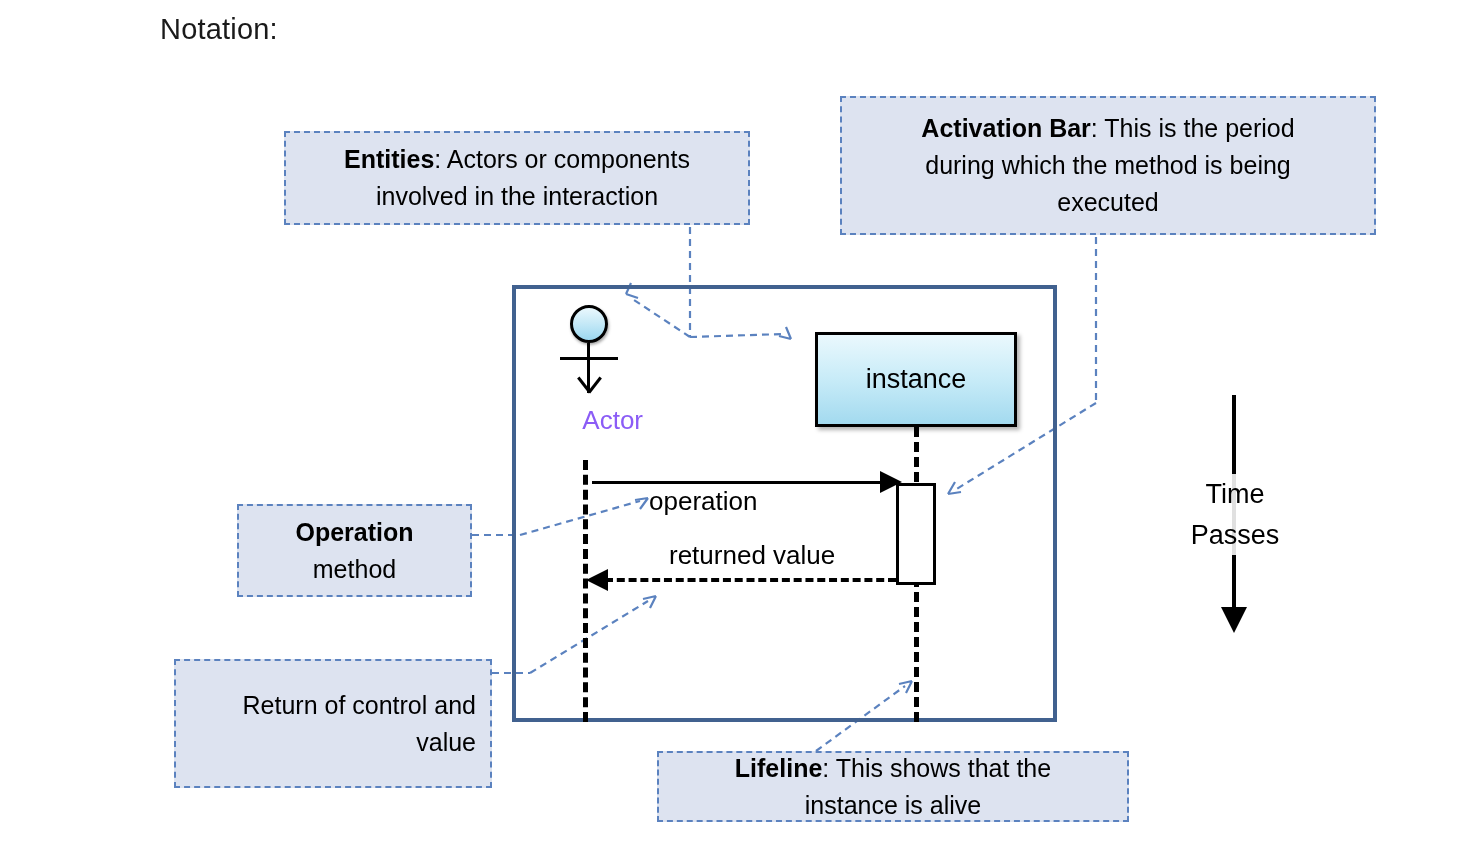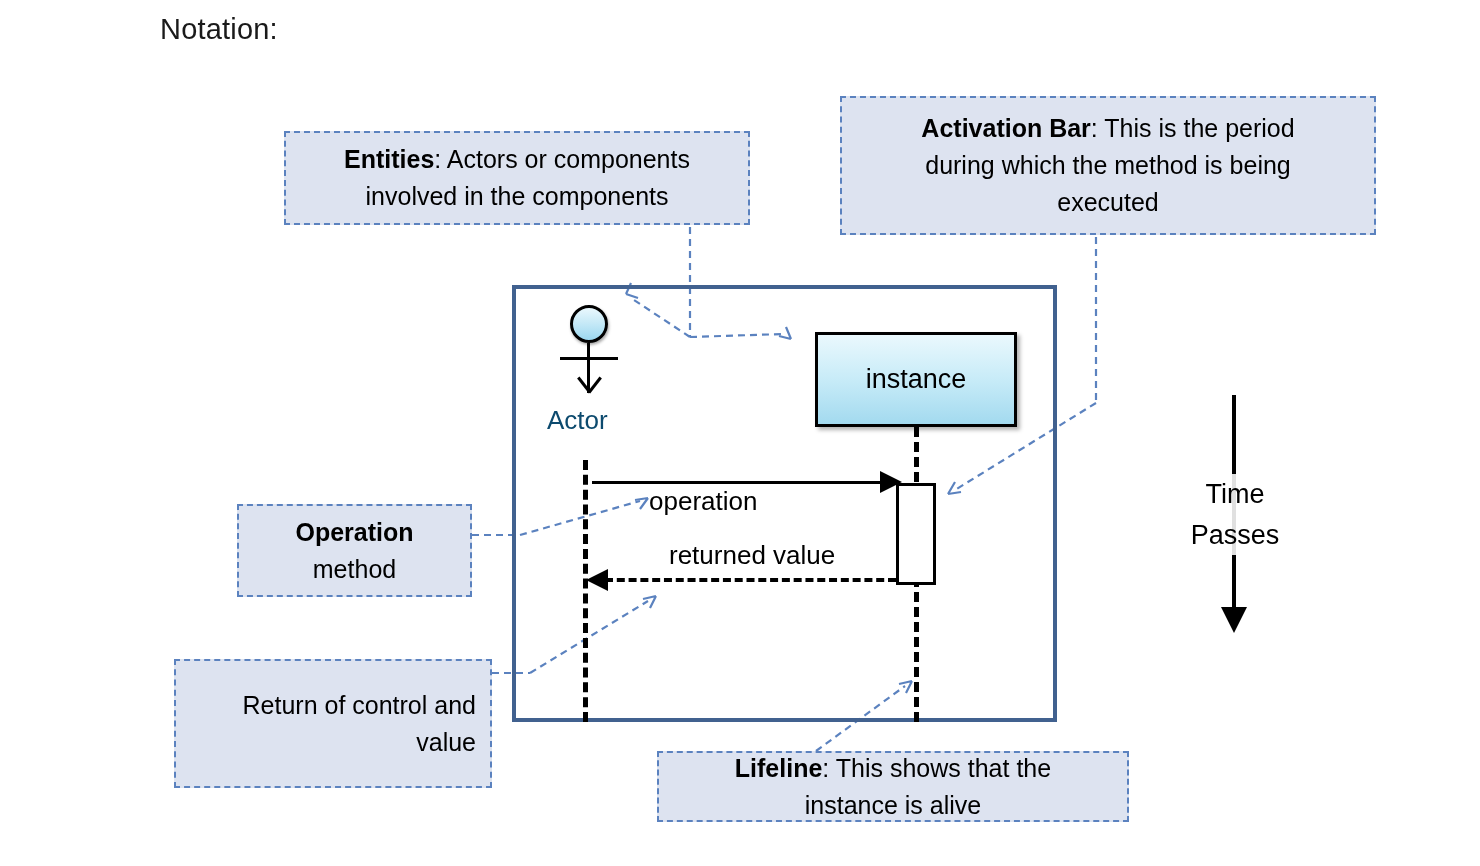--- a/index.html
+++ b/index.html
@@ -128,23 +128,23 @@
     left: 36px; top: 86px;
     width: 19px; height: 0;
     border-top: 3px solid #000000;
     transform-origin: left center;
     transform: rotate(-52deg);
   }
   #actor-label {
     position: absolute;
     left: -6px; top: 100px;
     width: 96px;
-    text-align: left;
+    text-align: right;
     font-size: 26px;
-    color: #0c4a6e;
+    color: #8b5cf6;
   }
 
   
   #actor-lifeline {
     position: absolute;
     left: 583px; top: 460px;
     width: 0; height: 262px;
     border-left: 5px dashed #000000;
   }
 
@@ -299,21 +299,21 @@
   <g stroke="#5b82bf" stroke-width="2.2" fill="none" stroke-dasharray="7,5">
     <path d="M 816 751 L 905 686"></path>
   </g>
   <g stroke="#5b82bf" stroke-width="2.2" fill="none">
     <path d="M 912 681 L 899 684 M 912 681 L 906 693"></path>
   </g>
 </svg>
 
 <div class="callout center" id="callout-entities">
   <span class="line"><b>Entities</b><span>:  Actors or components</span></span>
-  <span class="line">involved in the components</span>
+  <span class="line">involved in the interaction</span>
 </div>
 
 <div class="callout center" id="callout-activation">
   <span class="line"><b>Activation Bar</b><span>: This is the period</span></span>
   <span class="line">during which the method is being</span>
   <span class="line">executed</span>
 </div>
 
 <div class="callout center" id="callout-operation">
   <span class="line"><b>Operation</b></span>

